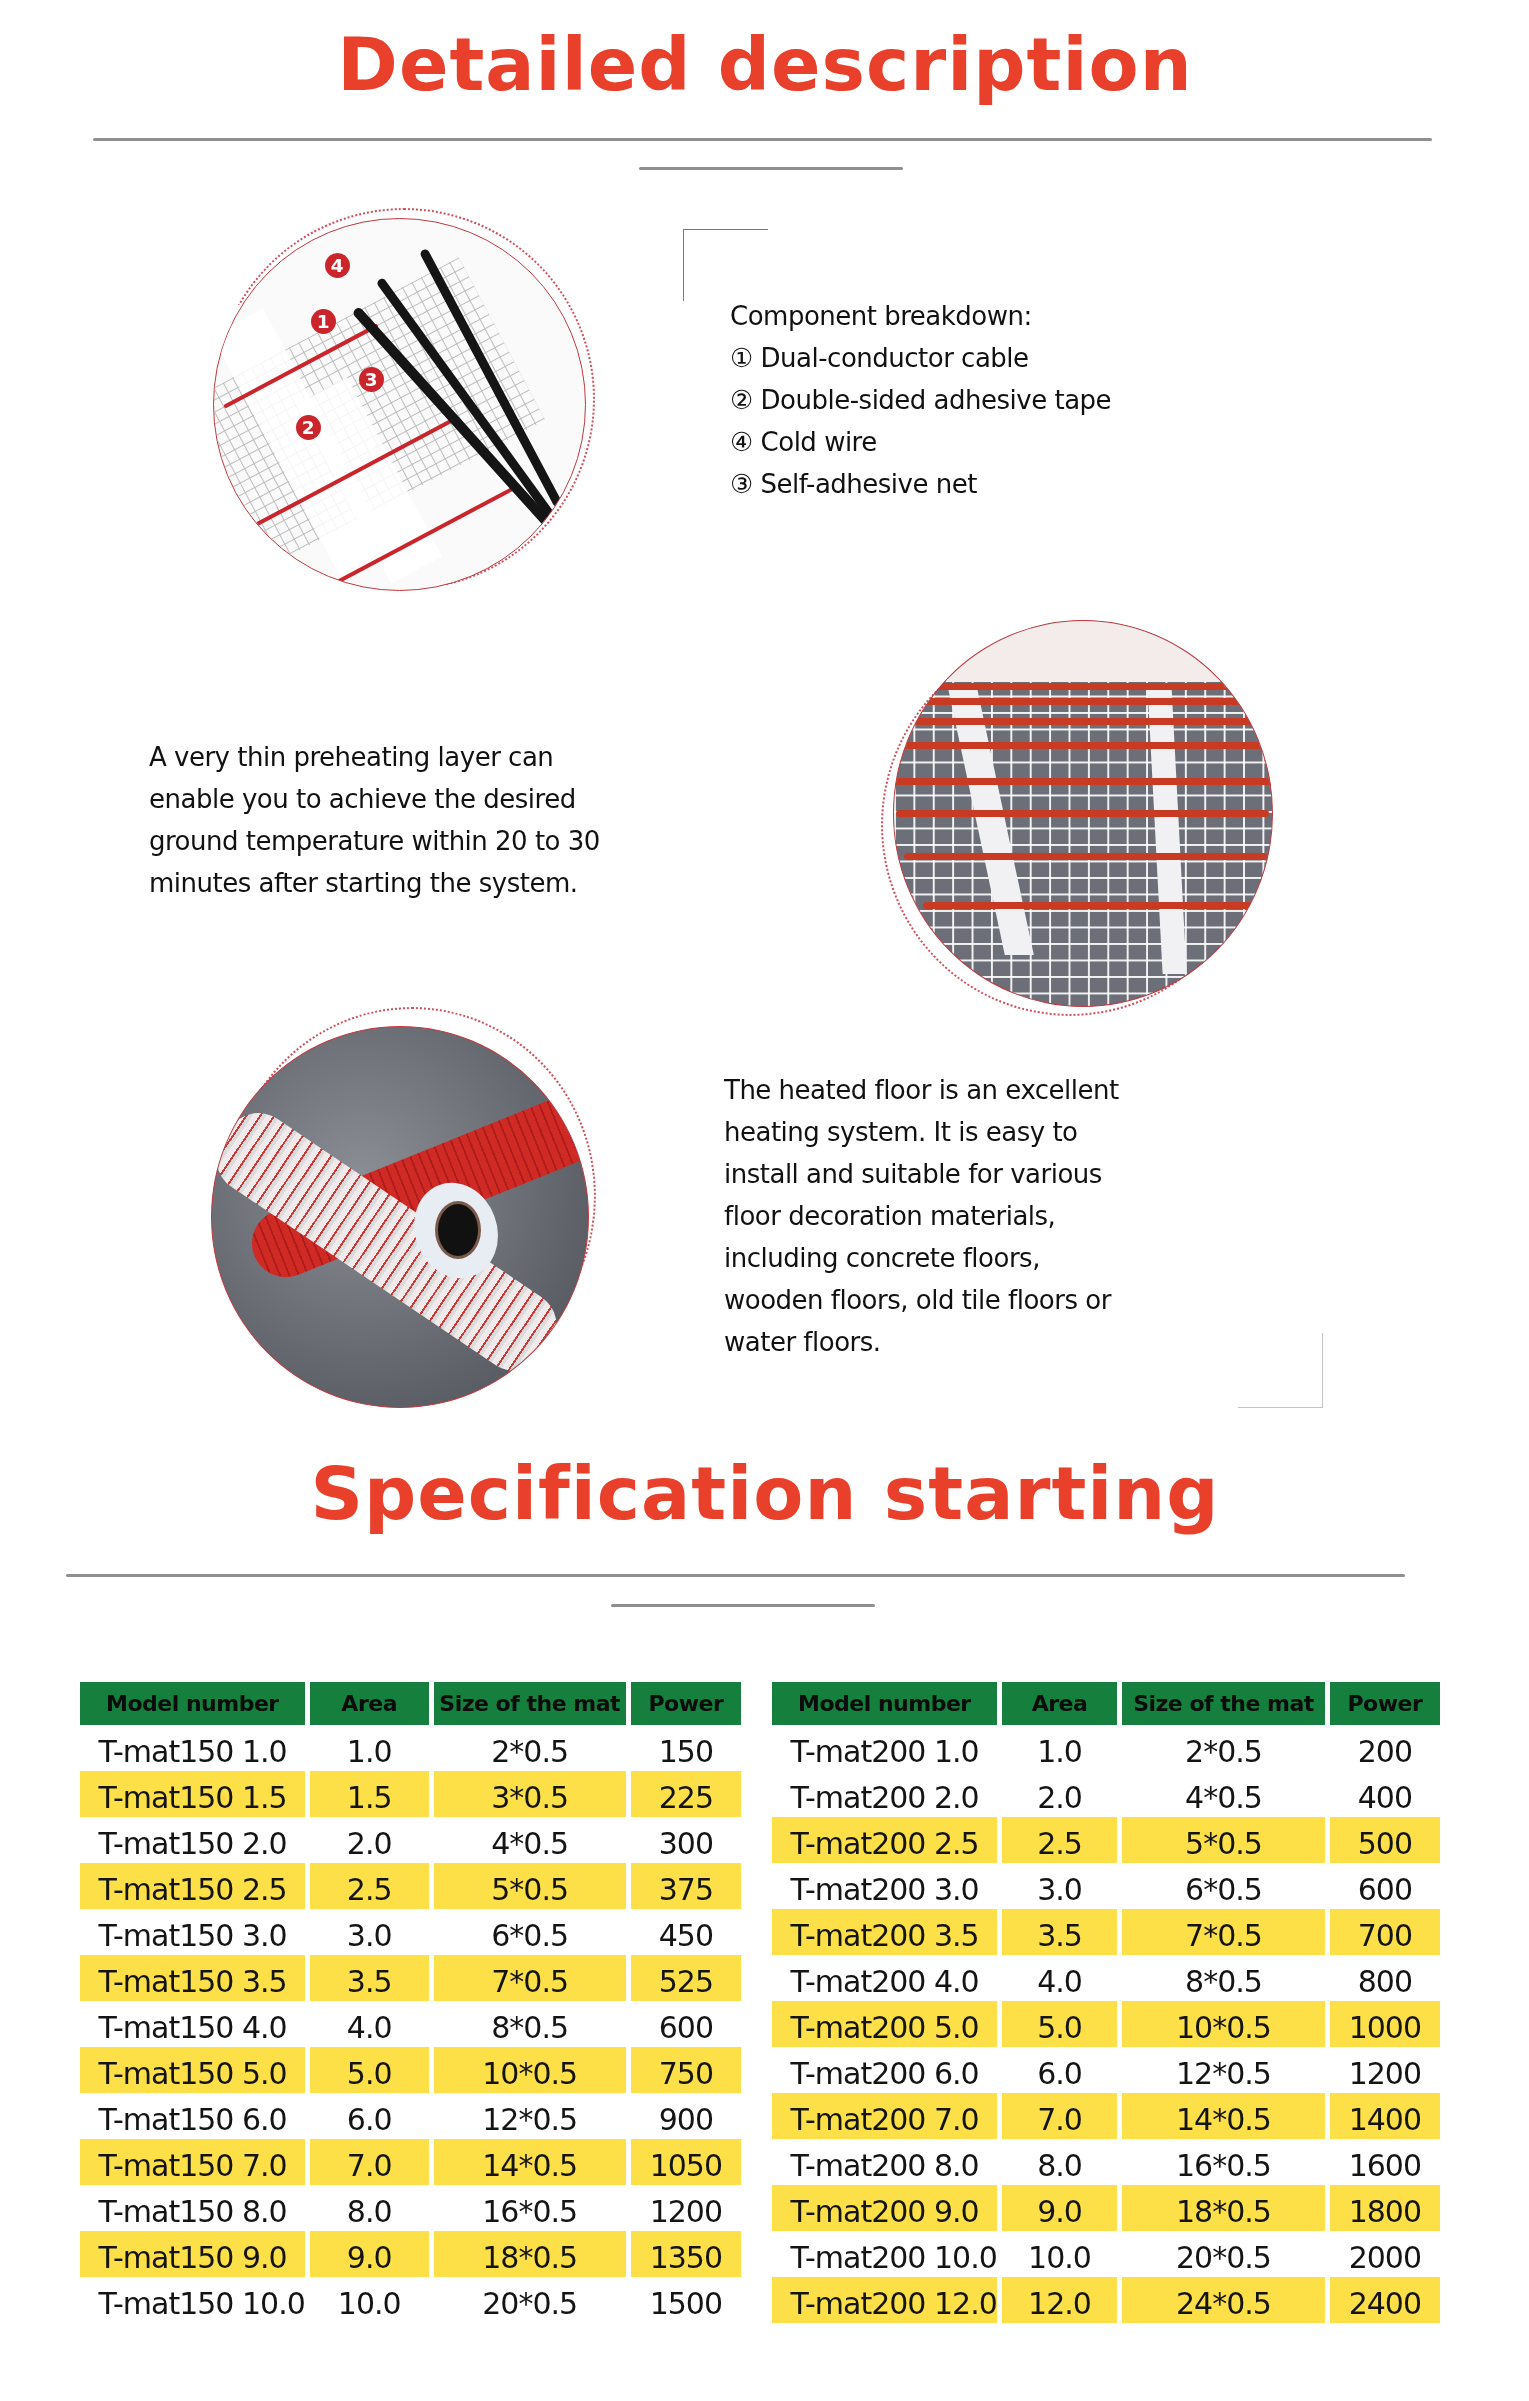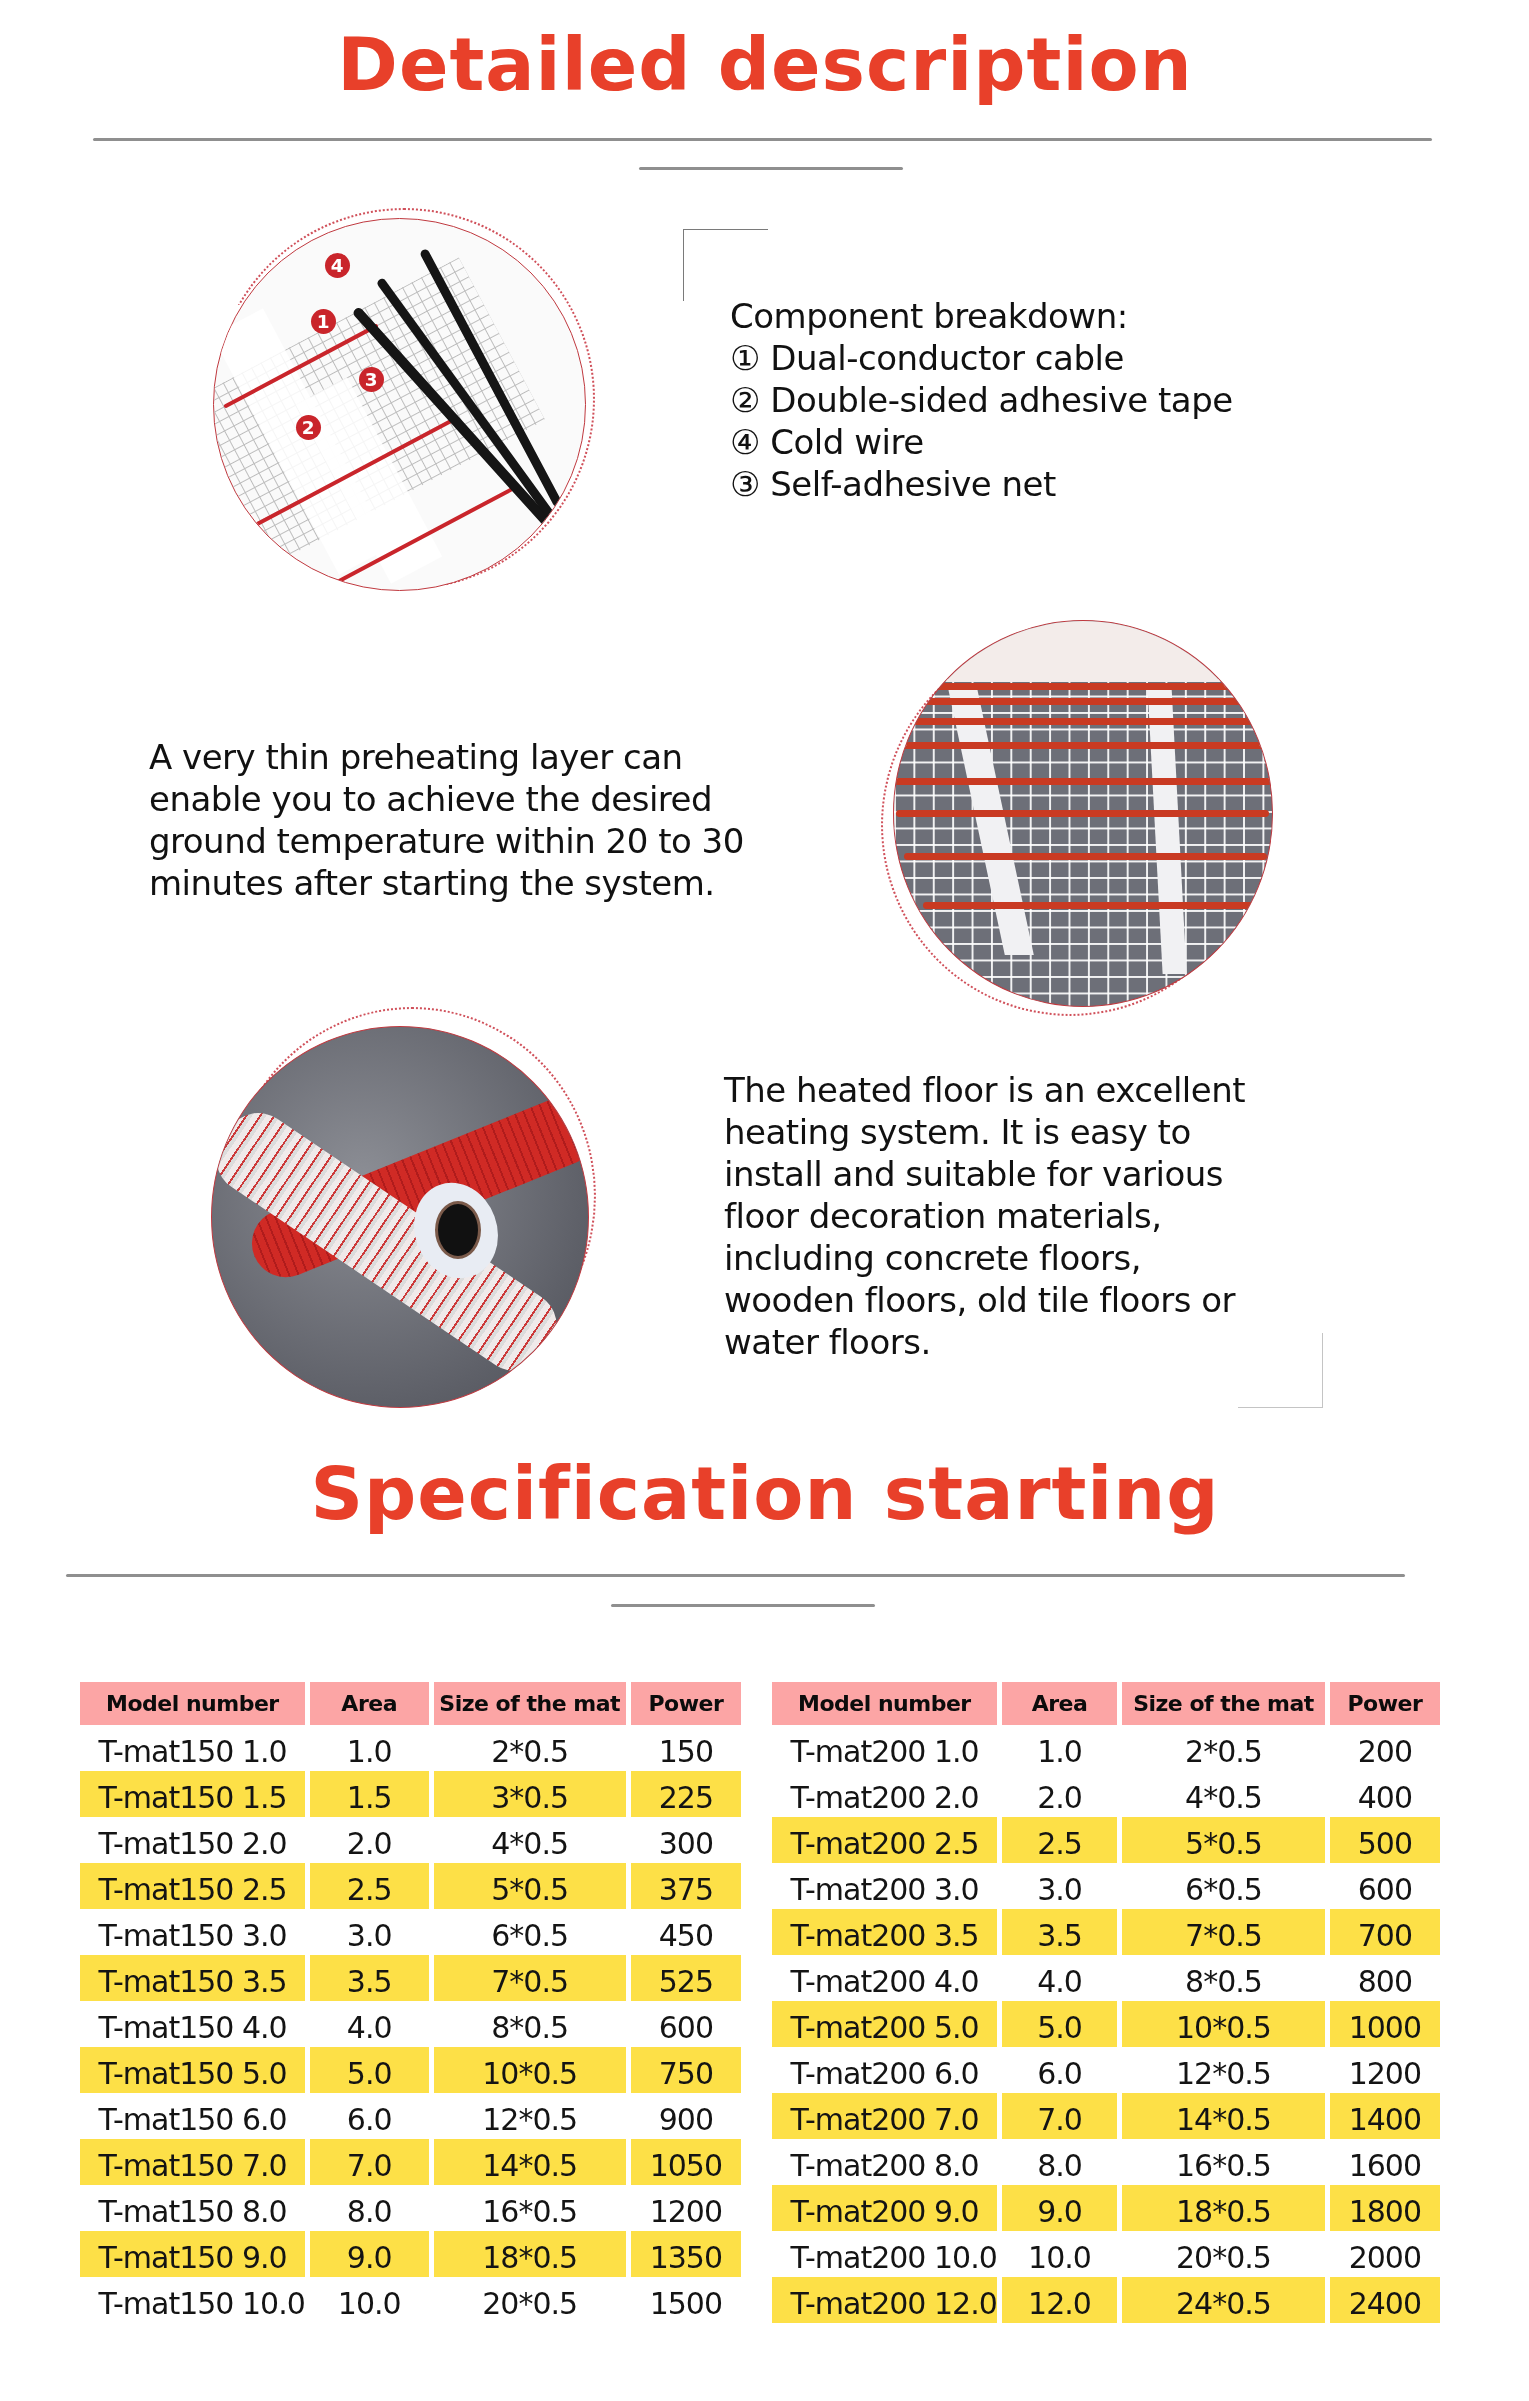--- a/index.html
+++ b/index.html
@@ -13,21 +13,21 @@
   }
   .title.t1 { top: 19.4px; font-size: 73px; line-height: 92px; }
   .title.t2 { top: 1448px; font-size: 73px; line-height: 92px; }
 
   .rule { position: absolute; background: #8f8f8f; border-radius: 1.5px; }
 
   .corner-tl { position: absolute; border-top: 1.9px solid #7a7a7a; border-left: 1.9px solid #7a7a7a; }
   .corner-br { position: absolute; border-bottom: 1.5px solid #c4c4c4; border-right: 1.5px solid #c4c4c4; }
 
   .para {
-    position: absolute; font-size: 34px; line-height: 42px; color: #111;
+    position: absolute; font-size: 26px; line-height: 42px; color: #111;
     font-family: "DejaVu Sans", sans-serif; letter-spacing: -0.5px;
   }
   .para .line { display: block; white-space: nowrap; }
 
   .photo-wrap { position: absolute; }
   .photo-wrap .dash {
     position: absolute; border-radius: 50%;
     border: 2.9px dotted #d0505a;
   }
   .photo-wrap .circle {
@@ -66,21 +66,21 @@
   .floor-red { position: absolute; height: 6.8px; background: #c93a22; border-radius: 3.4px; }
   .floor-tape { position: absolute; background: #f1f1f3; }
 
   
   .p3 .circle { background: radial-gradient(circle at 40% 40%, #8c8e95, #5e6068 70%, #4c4e55); }
   .roll { position: absolute; border-radius: 34px; }
 
   
   .spec-table { position: absolute; border-collapse: separate; border-spacing: 0; }
   .spec-table th {
-    background: #fca5a5; color: #0c0c0c; font-weight: bold;
+    background: #15803d; color: #0c0c0c; font-weight: bold;
     font-family: "DejaVu Sans", sans-serif; font-size: 22px; height: 43px;
     text-align: center; border-left: 5.8px solid #fff; white-space: nowrap; letter-spacing: -0.5px;
   }
   .spec-table th:first-child { border-left: none; }
   .spec-table td {
     font-family: "DejaVu Sans", sans-serif; font-size: 30px; height: 46px;
     text-align: center; color: #141414; border-left: 5.8px solid #fff;
     white-space: nowrap; letter-spacing: -1px; padding-top: 6.8px;
   }
   .spec-table td:first-child { border-left: none; text-align: left; padding-left: 18.4px; }

